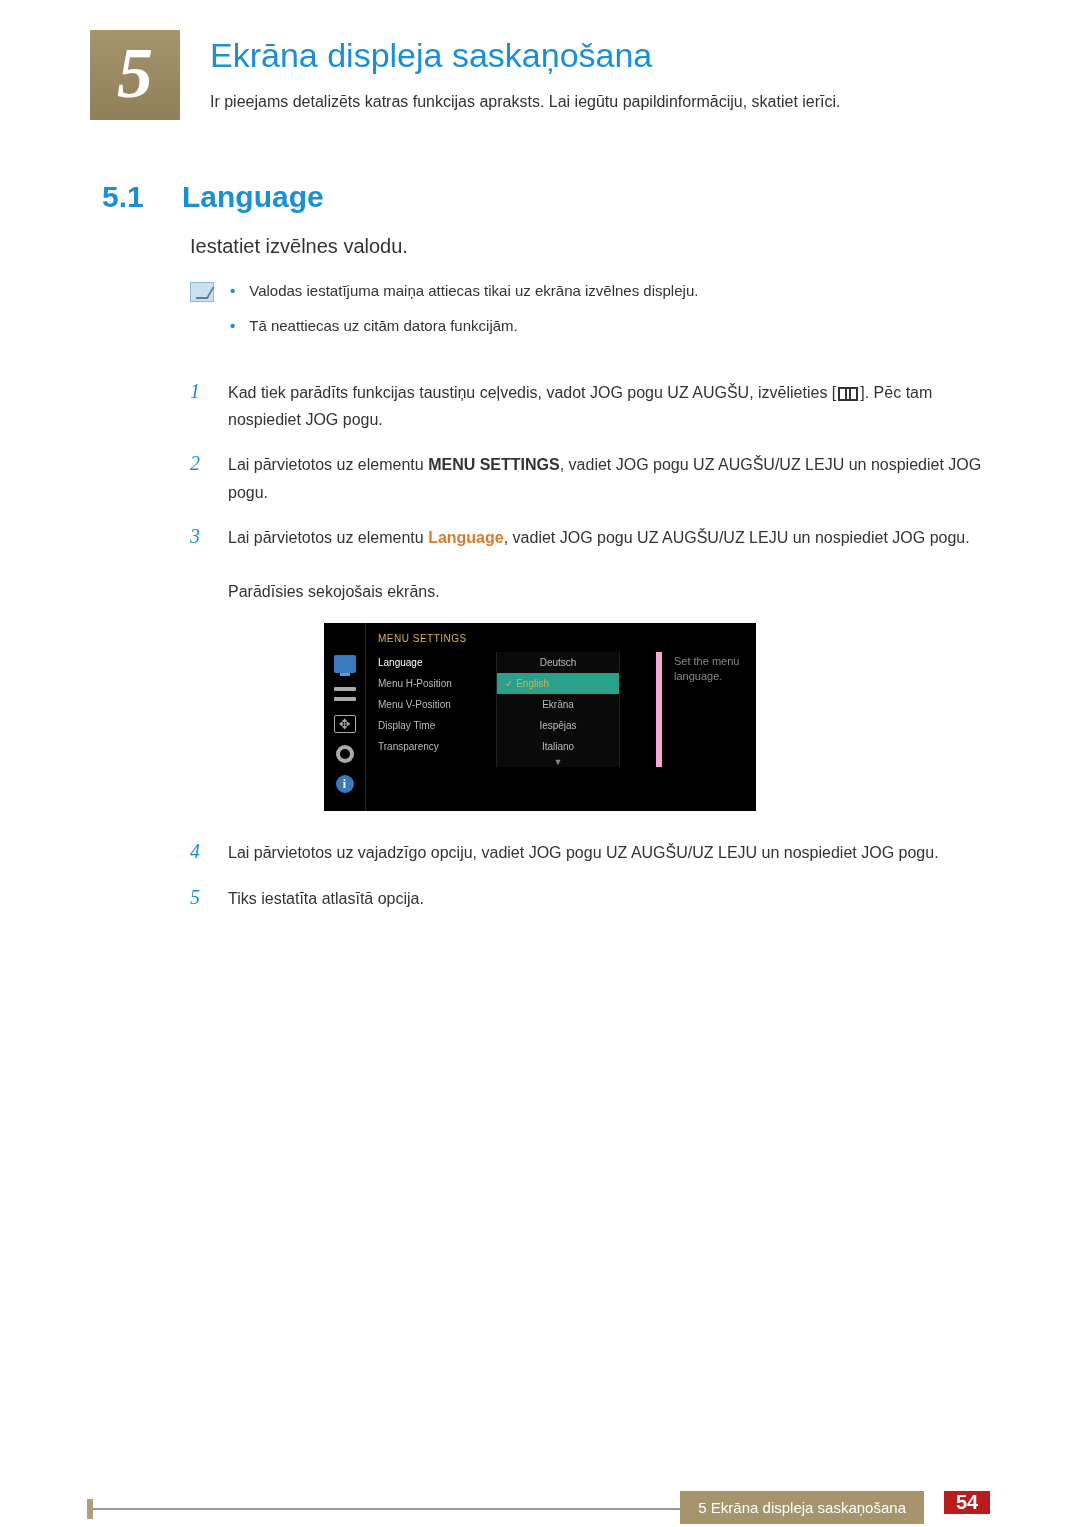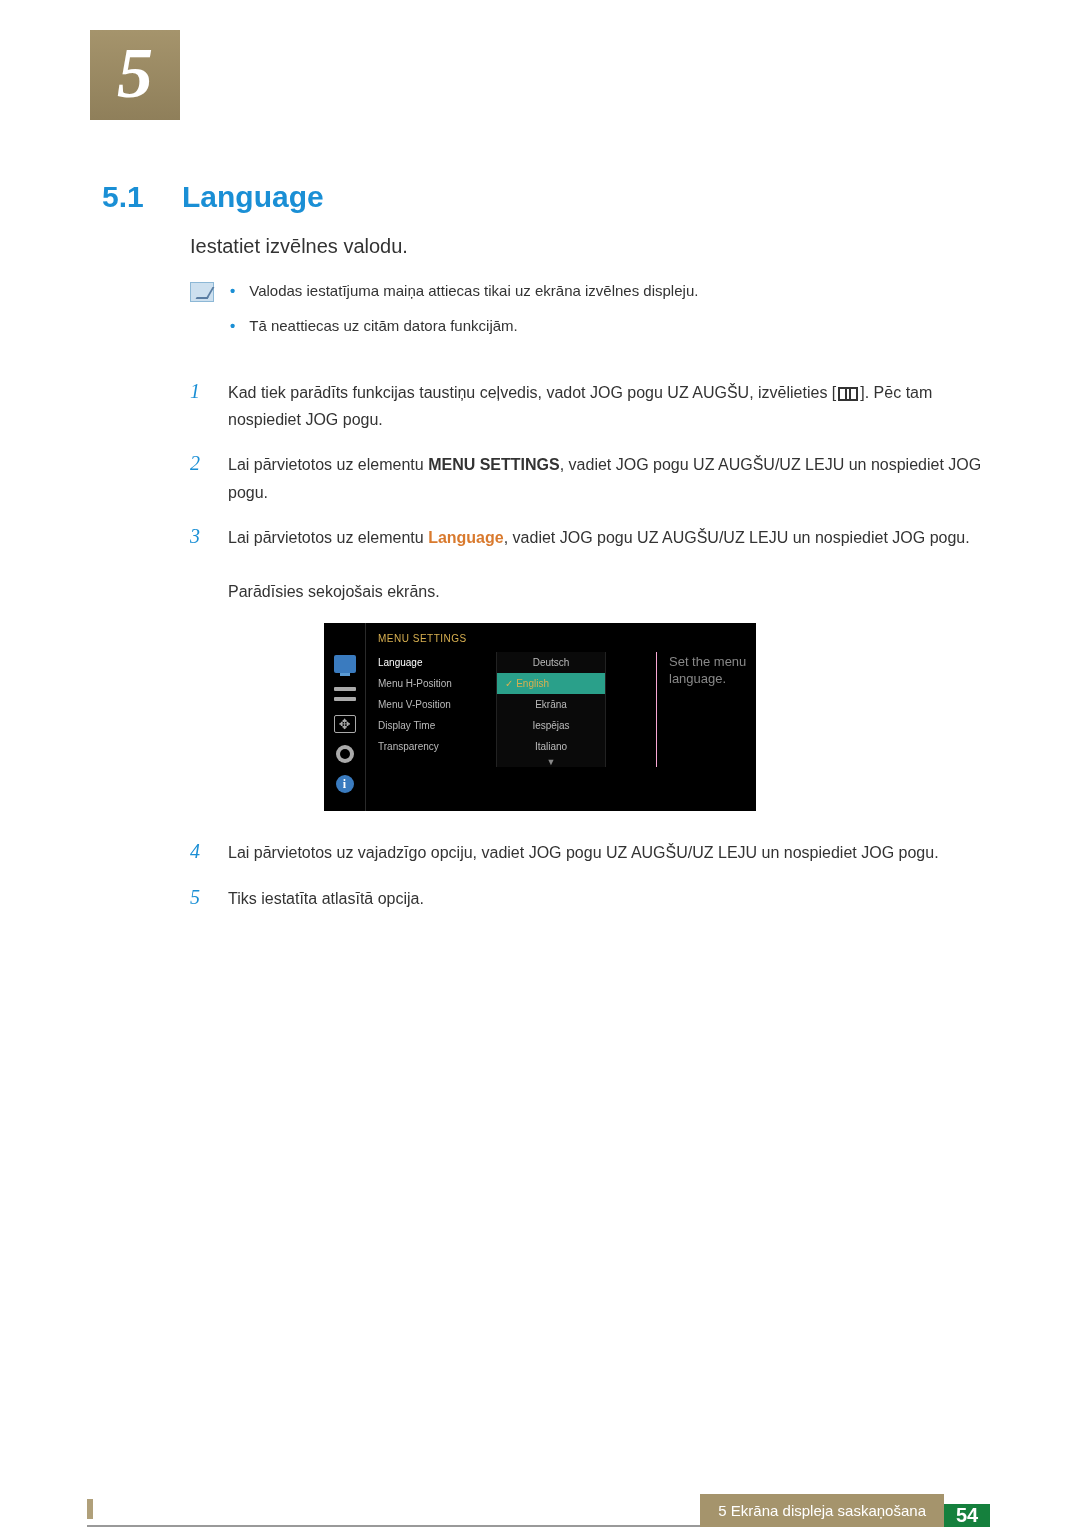--- a/index.html
+++ b/index.html
@@ -158,84 +158,89 @@
     font-size: 10px;
     margin-bottom: 8px;
     letter-spacing: 0.5px;
   }
   .osd-cols { display: flex; }
   .osd-col-left { width: 118px; }
   .osd-col-left .m-item { padding: 5px 0; font-size: 10px; color: #bbb; }
   .osd-col-left .m-item.sel { color: #fff; }
   .osd-langcol {
     background: #0a0a0a;
-    width: 110px;
+    width: 124px;
     border-left: 1px solid #222;
     border-right: 1px solid #222;
   }
   .osd-langcol .l-item { padding: 5px 8px; font-size: 10px; color: #bbb; text-align:center; }
   .osd-langcol .l-item.sel { background: #2aa08a; color: #d8b050; text-align:left; }
   .osd-langcol .l-item.sel::before { content:"✓ "; color:#d8b050; }
   .osd-langcol .l-arrow { text-align:center; color:#888; font-size:9px; }
   .osd-desc {
     width: 100px;
     padding: 2px 0 0 12px;
-    font-size: 13px;
+    font-size: 11px;
     color: #888;
     line-height: 1.3;
     margin-left: auto;
-    border-left: 1px solid #f9a8d4;
+    border-left: 6px solid #f9a8d4;
   }
 
   
   .footer {
     position: absolute;
     bottom: 0; left: 87px; right: 90px;
     height: 36px;
     display: flex;
-    align-items: flex-end;
+    align-items: flex-start;
   }
   .footer-line {
     flex: 1;
     border-top: 2px solid #999;
     margin-top: 17px;
   }
   .footer-text {
     background: #a5946c;
     color: #fff;
     font-size: 15px;
     padding: 8px 18px;
     display: flex;
     align-items: center;
   }
   .footer-page {
-    background: #15803d;
+    background: #b91c1c;
     color: #fff;
     font-size: 20px;
     font-weight: bold;
     width: 46px;
     display: flex;
     align-items: center;
     justify-content: center;
+    margin-left: 20px;
   }
   .footer-cap {
     position: absolute;
     left: 0;
     top: 8px;
     width: 6px; height: 20px;
     background: #b0a07a;
   }
 </style>
 </head>
 <body>
 
 <div class="page">
   <div class="chapter-header">
     <div class="chapter-badge">
       <span class="chapter-number">5</span>
+    </div>
+    <div class="chapter-title-block">
+      <h1 class="chapter-title">Ekrāna displeja saskaņošana</h1>
+      <p class="chapter-subtitle">Ir pieejams detalizēts katras funkcijas apraksts. Lai iegūtu papildinformāciju, skatiet ierīci.</p>
     </div>
   </div>
 
   <div class="section-row">
     <span class="section-no">5.1</span>
     <span class="section-title">Language</span>
   </div>
 
   <div class="body-indent">
     <p class="body-text">Iestatiet izvēlnes valodu.</p>

